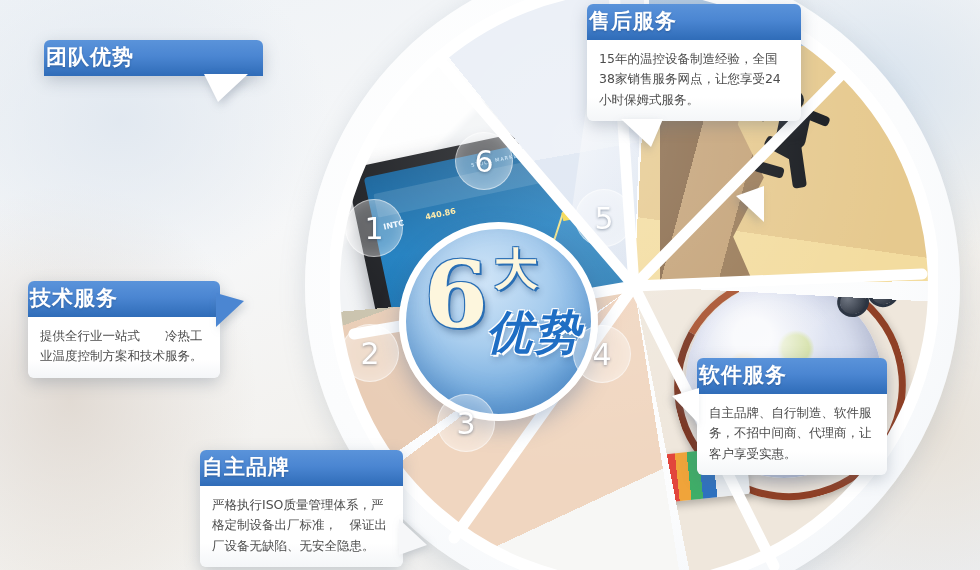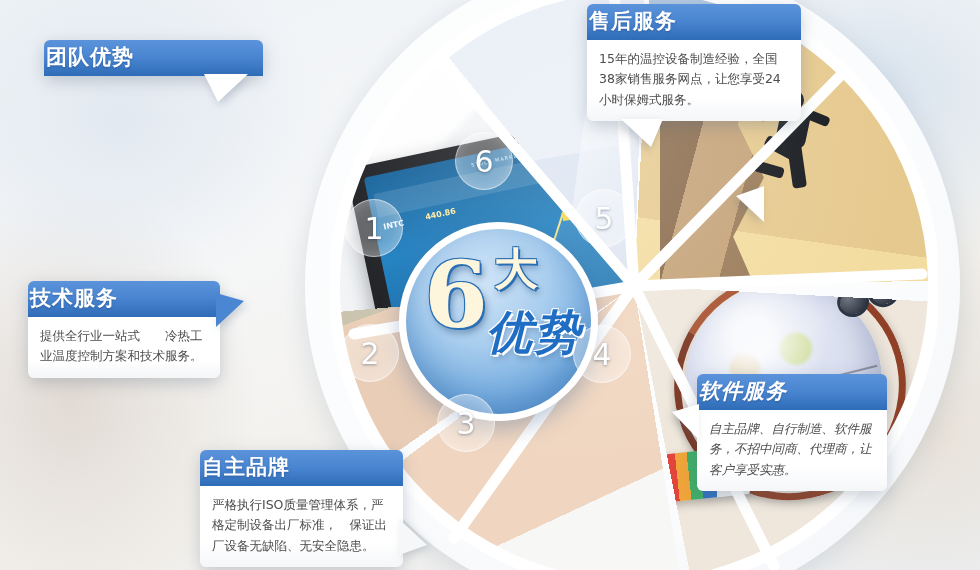--- a/index.html
+++ b/index.html
@@ -203,21 +203,21 @@
   #card-after{left:587px;top:4px;width:214px;}
   #card-after .tail{left:34px;bottom:-26px;border-left:30px solid transparent;
     border-right:12px solid transparent;border-top:28px solid #ffffff;
     filter:drop-shadow(-2px 4px 4px rgba(90,105,125,.28));}
 
   #card-hw{left:762px;top:140px;width:208px;}
   #card-hw .tail{left:-26px;top:46px;border-top:10px solid transparent;
     border-bottom:26px solid transparent;border-right:28px solid #ffffff;
     filter:drop-shadow(-3px 3px 4px rgba(90,105,125,.26));}
 
-  #card-sw{left:697px;top:374px;width:190px;font-style:italic;}
+  #card-sw{left:697px;top:358px;width:190px;}
   #card-sw .tail{left:-25px;top:30px;border-top:8px solid transparent;
     border-bottom:28px solid transparent;border-right:27px solid #ffffff;
     filter:drop-shadow(-3px 3px 4px rgba(90,105,125,.26));}
 
   #card-quality{left:200px;top:450px;width:203px;}
   #card-quality .tail{right:-24px;bottom:12px;border-top:26px solid transparent;
     border-bottom:10px solid transparent;border-left:28px solid #f6f7f9;
     filter:drop-shadow(3px 2px 4px rgba(90,105,125,.26));}
 
   #card-tech{left:20px;top:281px;width:192px;margin-left:8px;}

